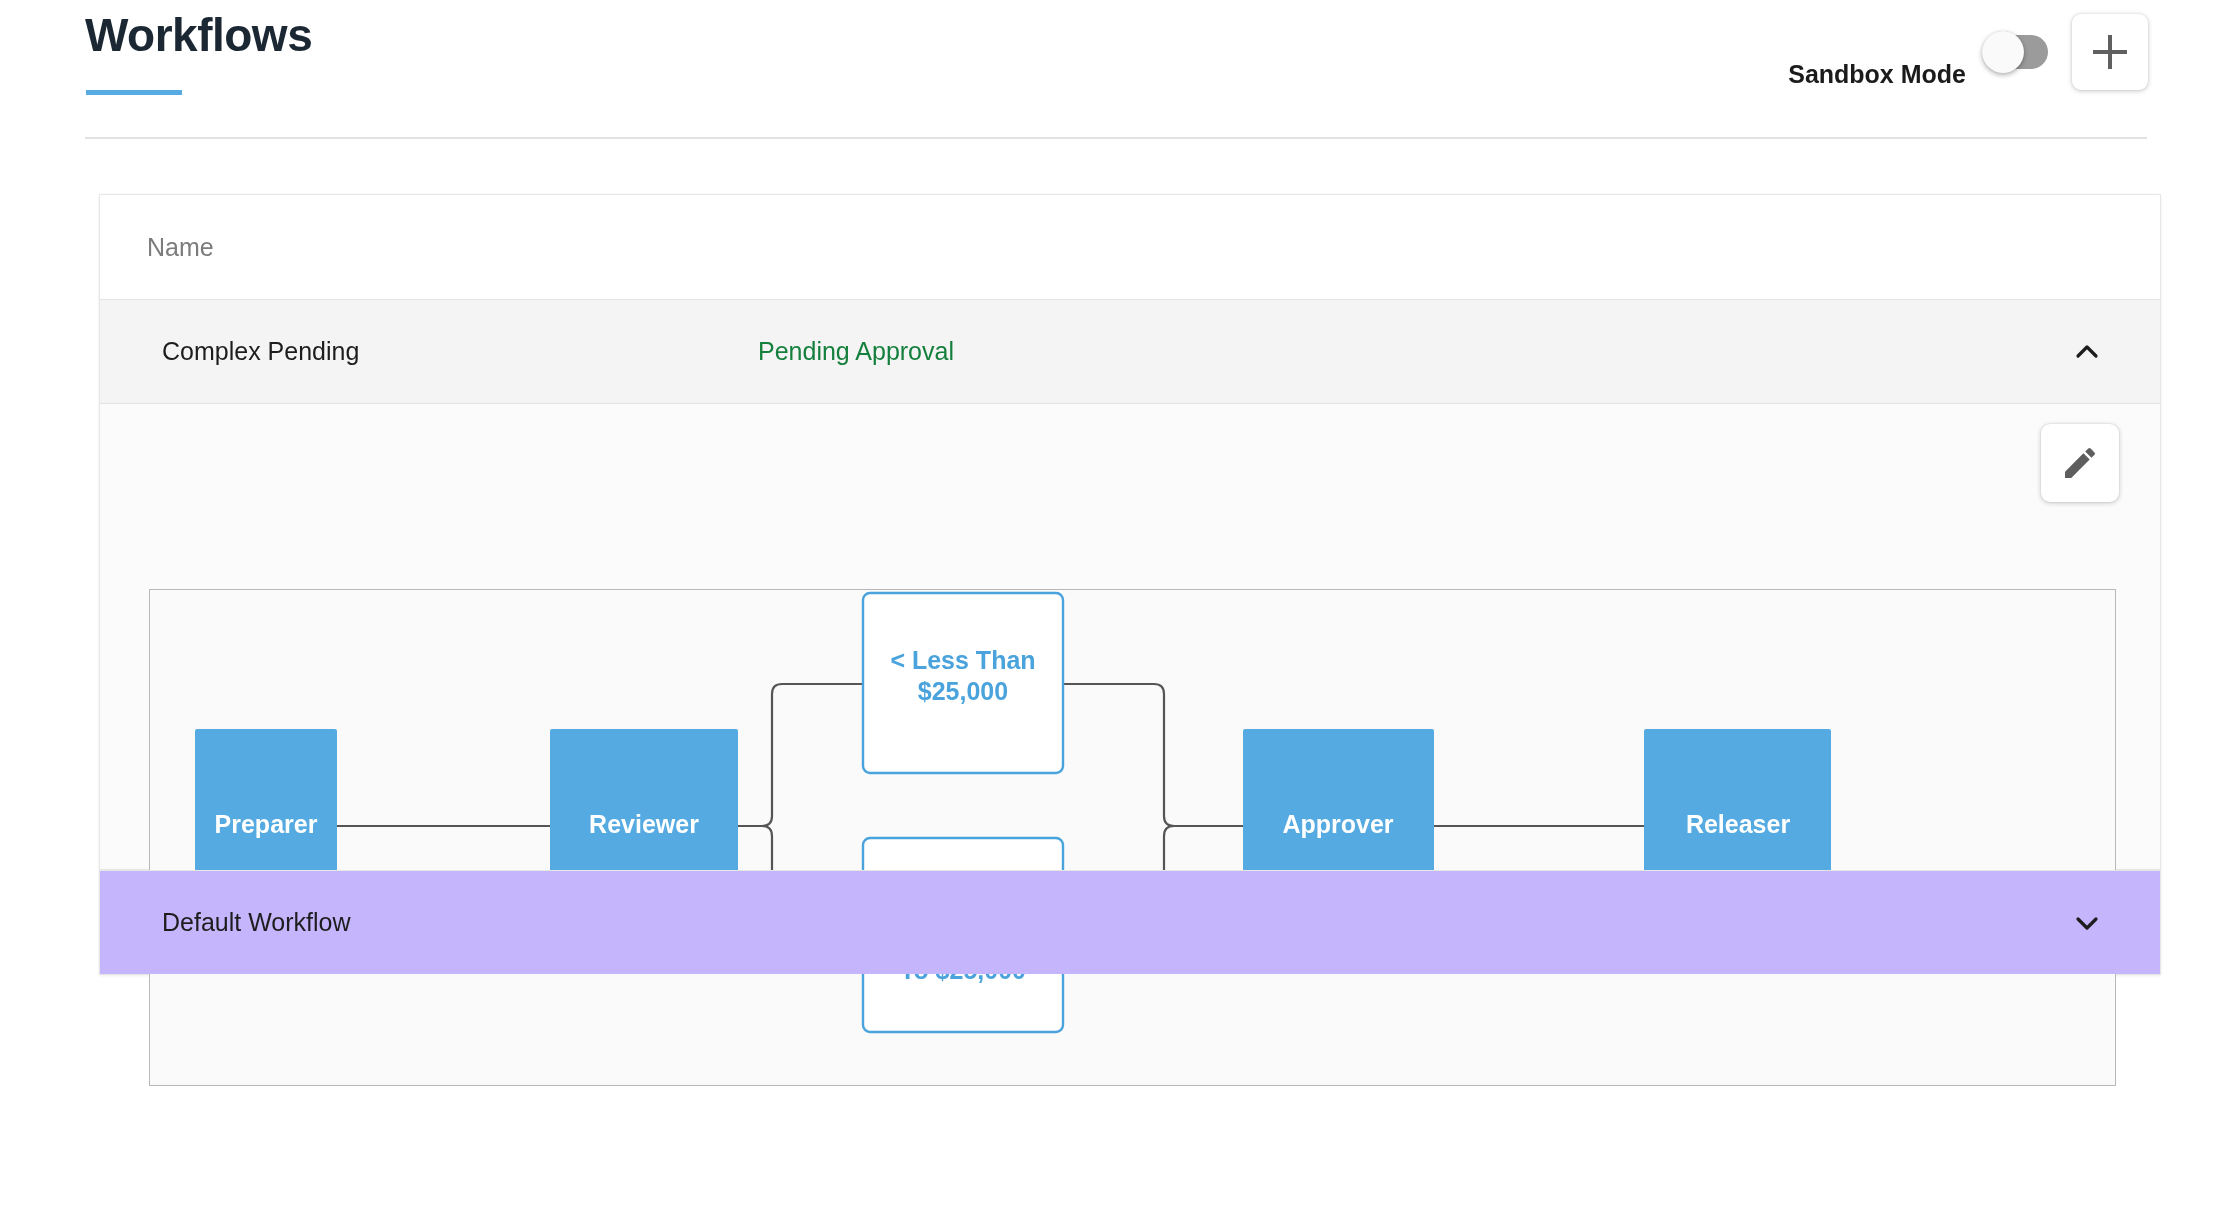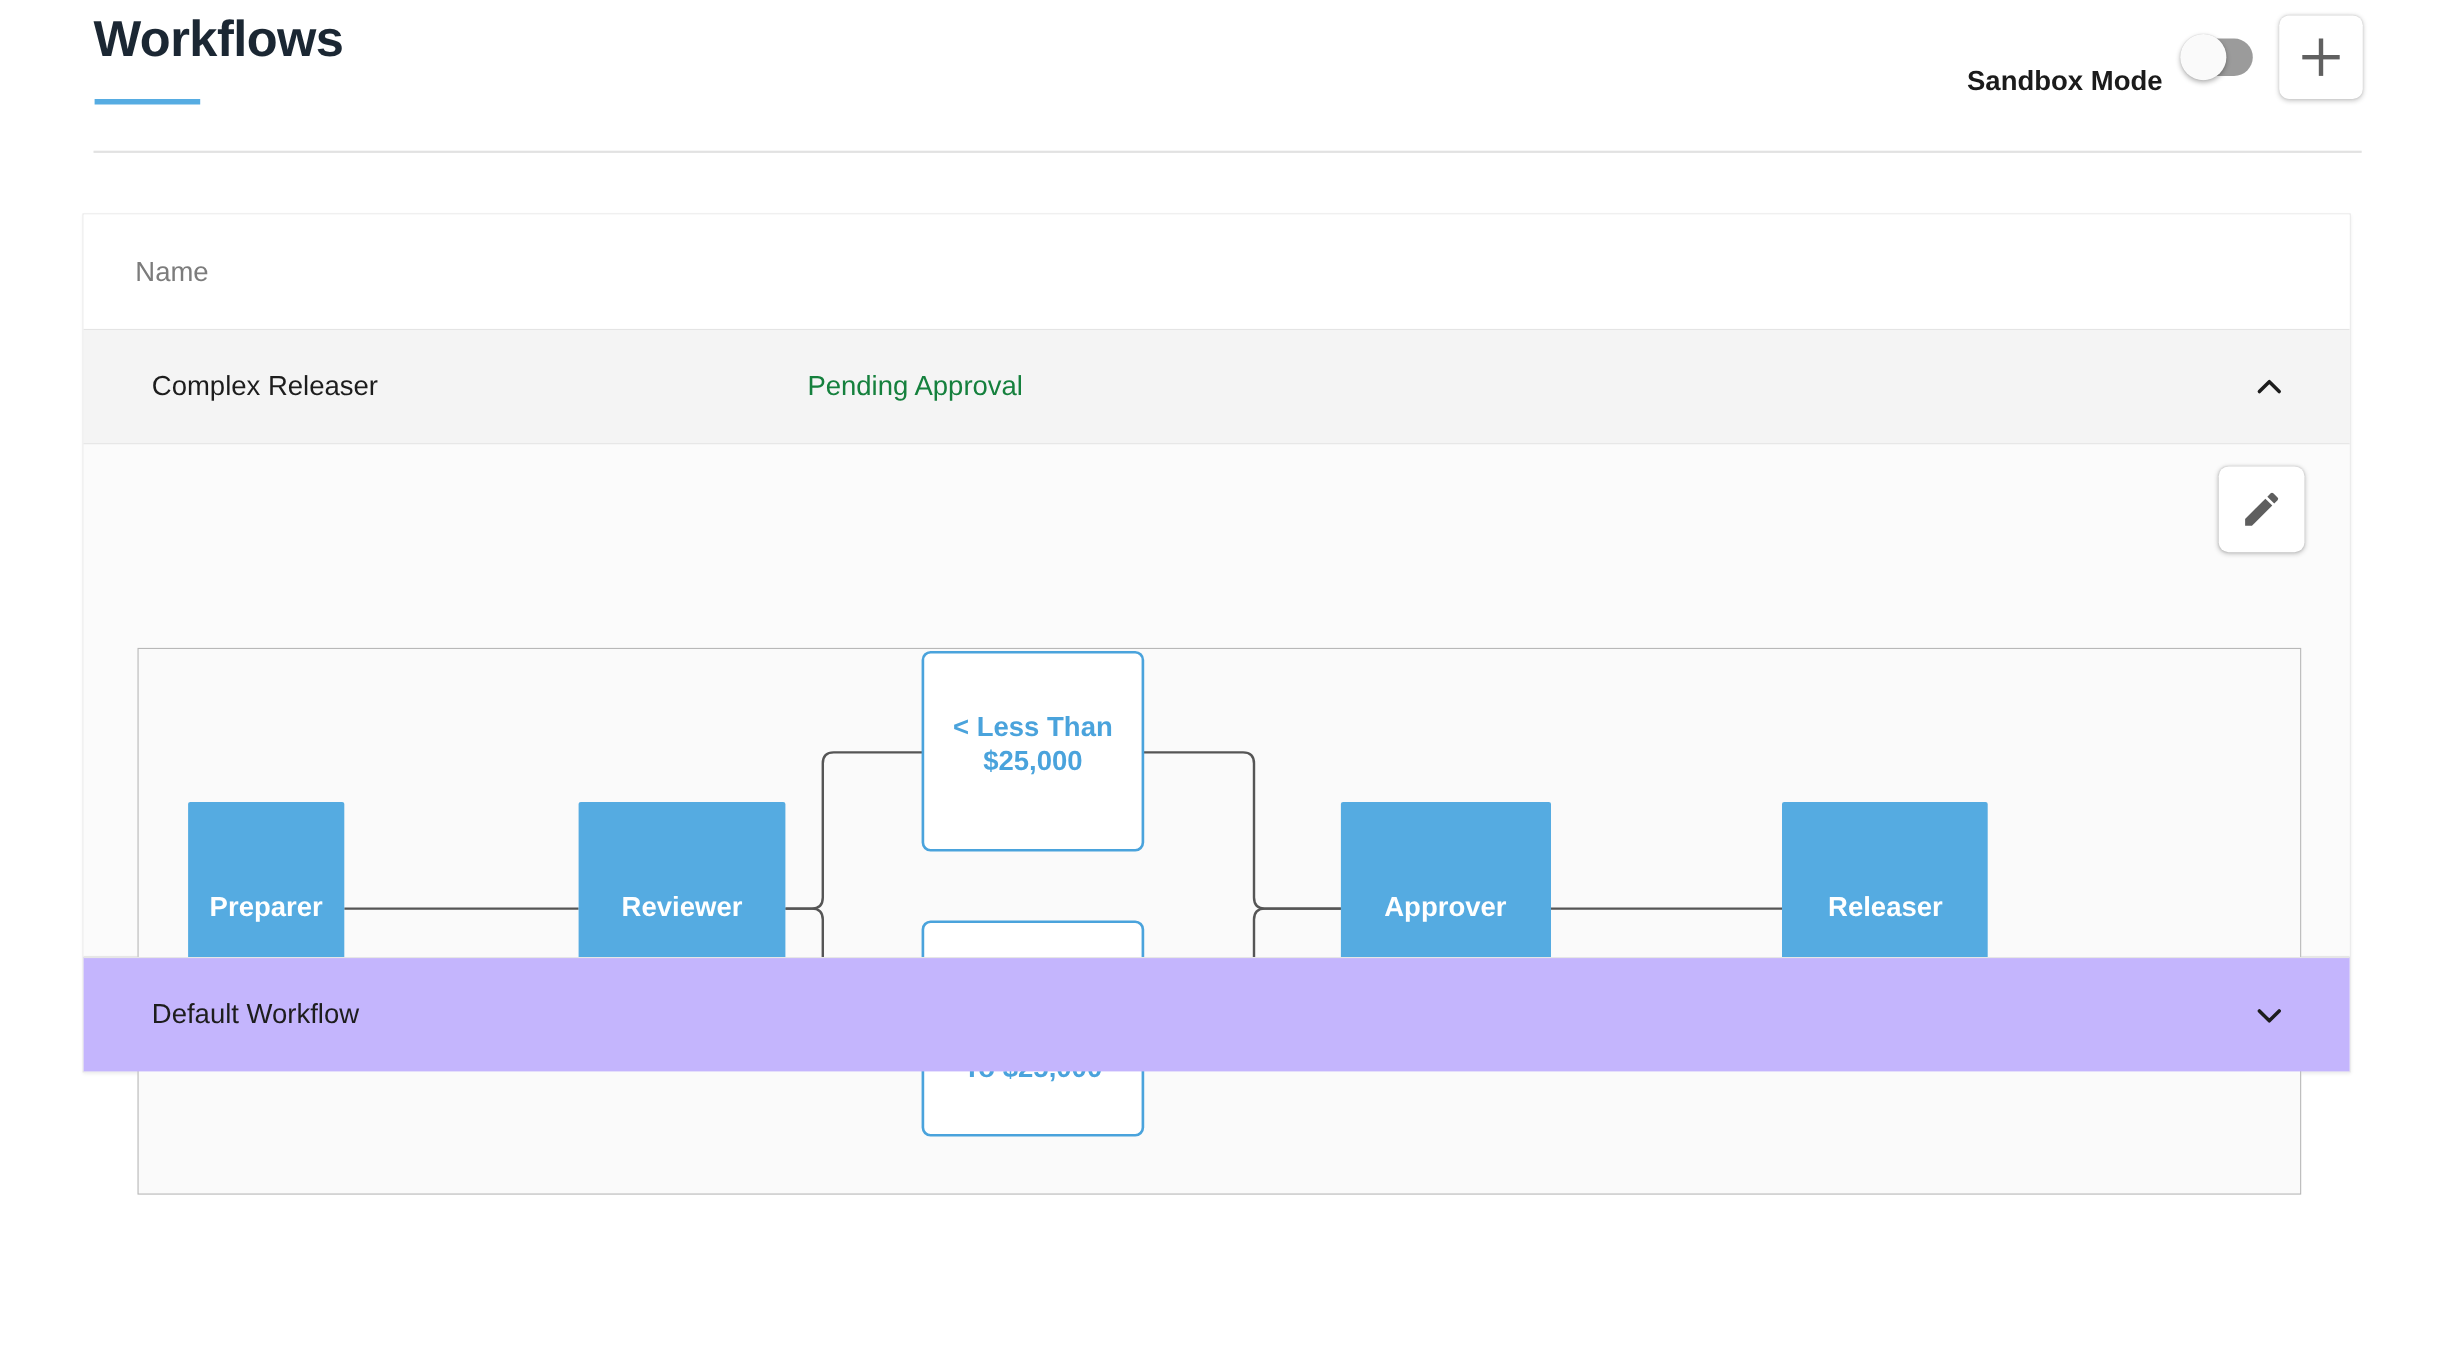--- a/index.html
+++ b/index.html
@@ -118,21 +118,21 @@
     content: "";
     position: absolute;
     background: #606060;
   }
   .plus-glyph:before { left: 0; top: 15px; width: 34px; height: 4px; }
   .plus-glyph:after  { top: 0; left: 15px; height: 34px; width: 4px; }
 
   
   .card {
     position: absolute;
-    left: 75px;
+    left: 99px;
     top: 194px;
     width: 2062px;
     background: #ffffff;
     border: 1px solid #e6e6e6;
     box-shadow: 0 1px 3px rgba(0,0,0,0.07);
   }
 
   .table-head {
     height: 105px;
     display: flex;
@@ -255,21 +255,21 @@
     <div class="header-divider"></div>
   </div>
 
   <div class="card">
 
     <div class="table-head">
       <div class="col-name">Name</div>
     </div>
 
     <div class="wf-row expanded">
-      <div class="wf-name">Complex Releaser</div>
+      <div class="wf-name">Complex Pending</div>
       <div class="wf-status">Pending Approval</div>
       <div class="chev">
         <svg width="30" height="30" viewBox="0 0 30 30">
           <path d="M6 19 L15 10 L24 19" fill="none" stroke="#1d1d1d" stroke-width="3.2" stroke-linecap="round" stroke-linejoin="round"></path>
         </svg>
       </div>
     </div>
 
     <div class="wf-body">
 

